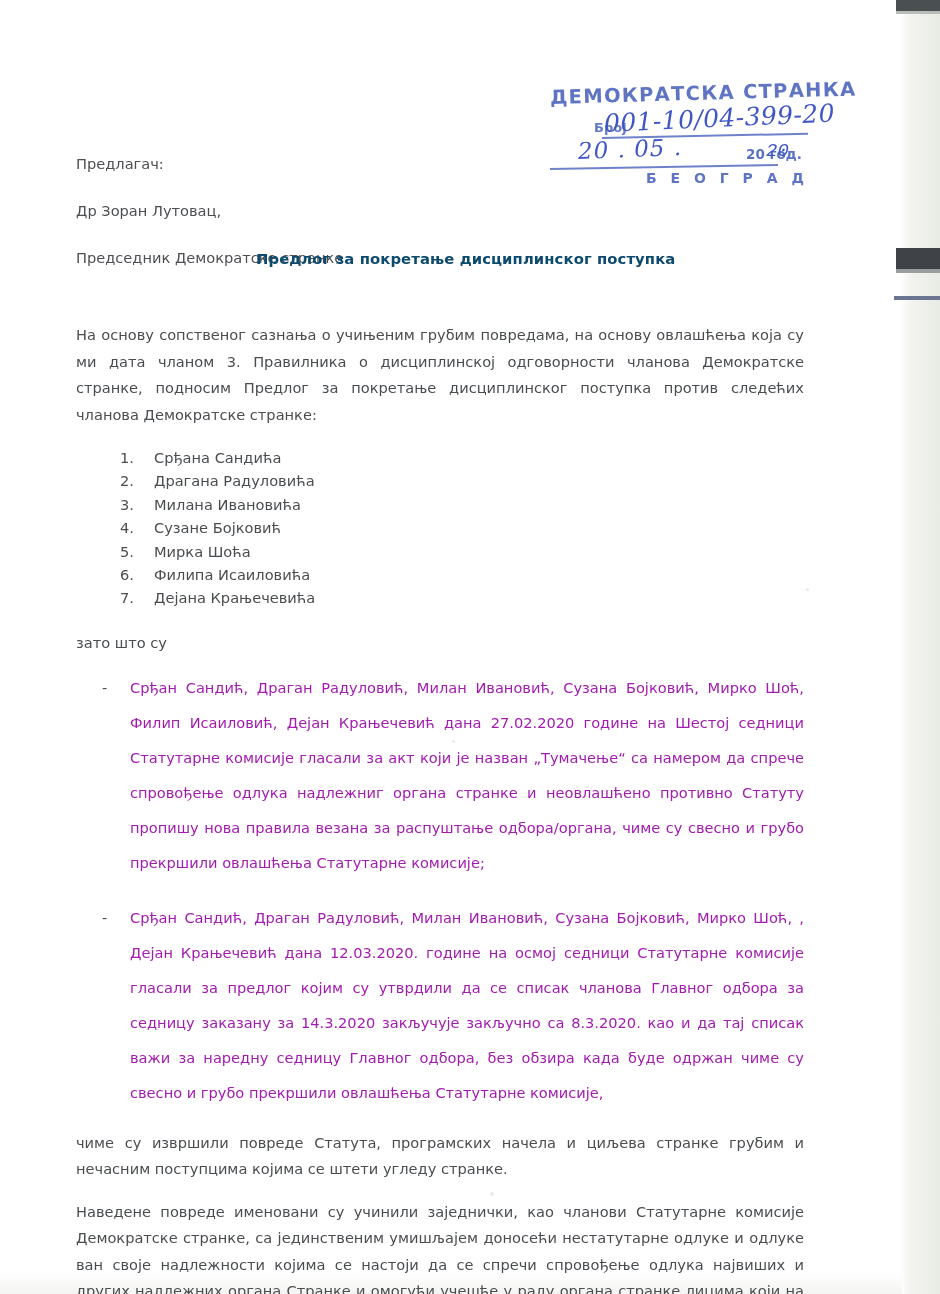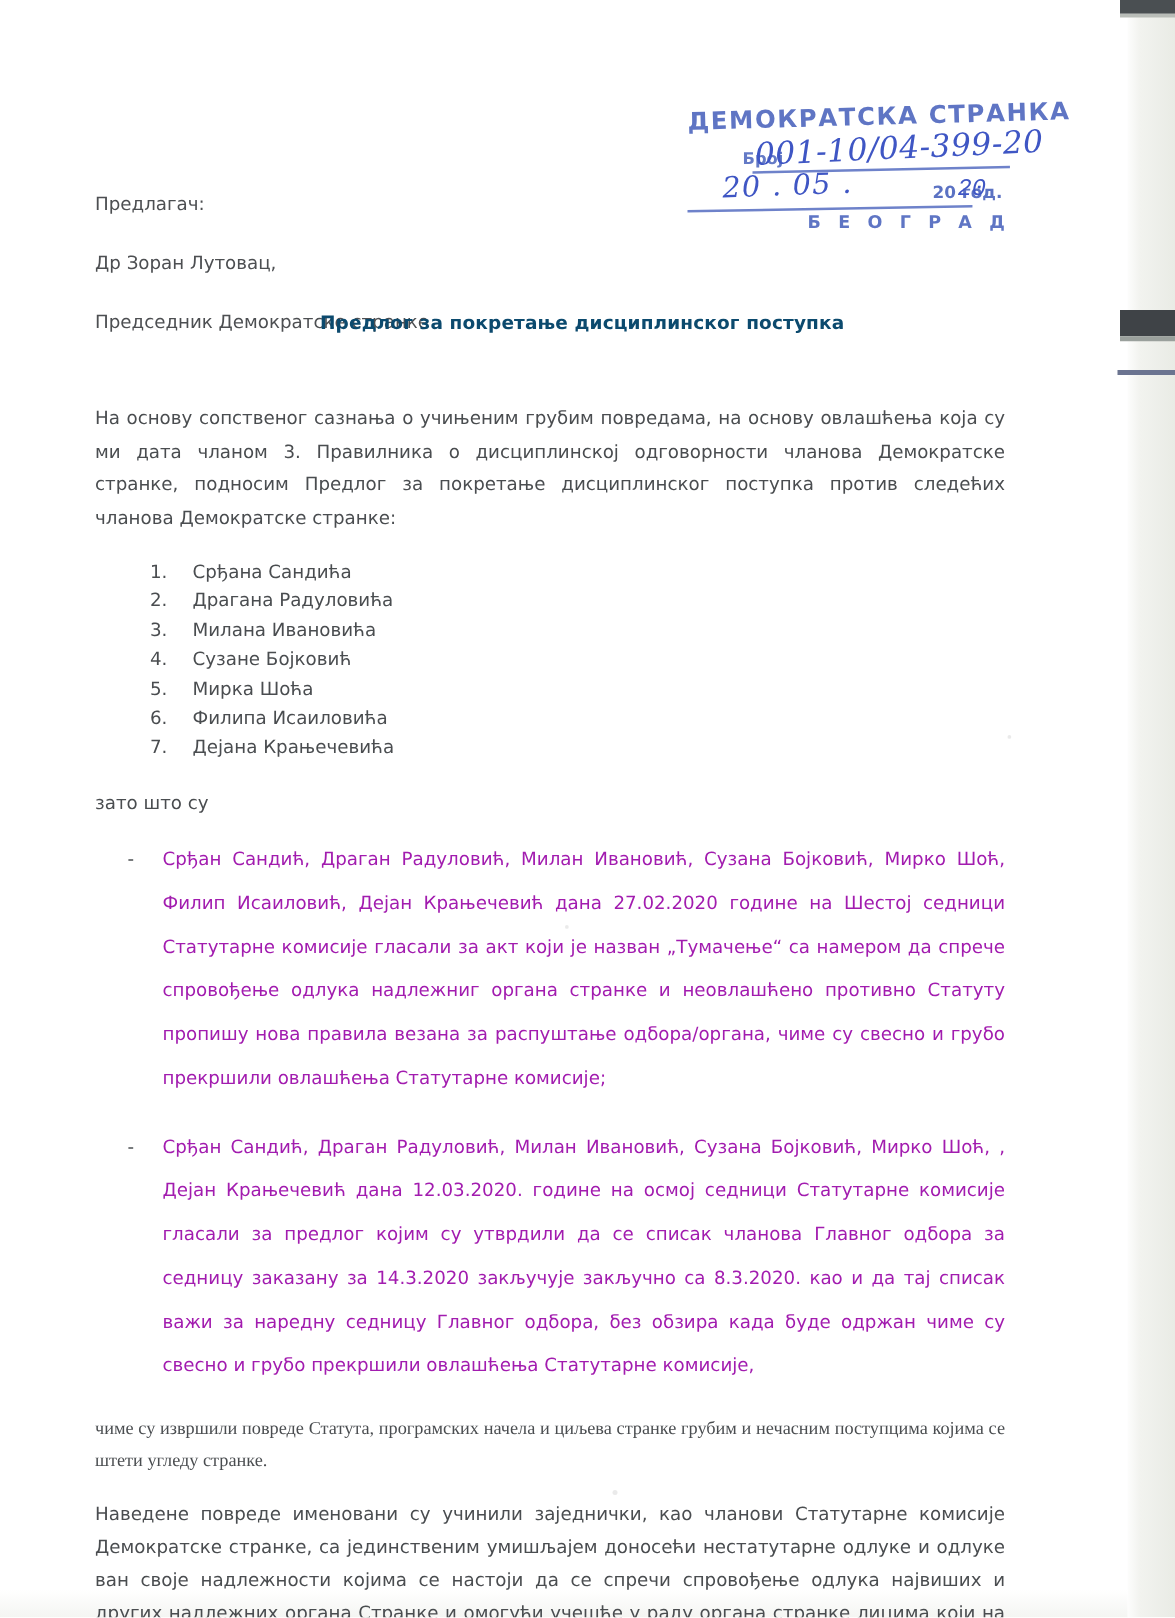--- a/index.html
+++ b/index.html
@@ -298,21 +298,20 @@
   }
   ul.charges li::before {
     content: "-";
     position: absolute;
     left: 26px;
     top: 0;
     color: #4a4d50;
   }
   .tail {
     margin-top: 6px;
-    font-family: Liberation Serif, serif;
   }
 
   
   .speck {
     position: absolute;
     background: #d9d9d9;
     border-radius: 50%;
     opacity: 0.55;
   }
 </style>

